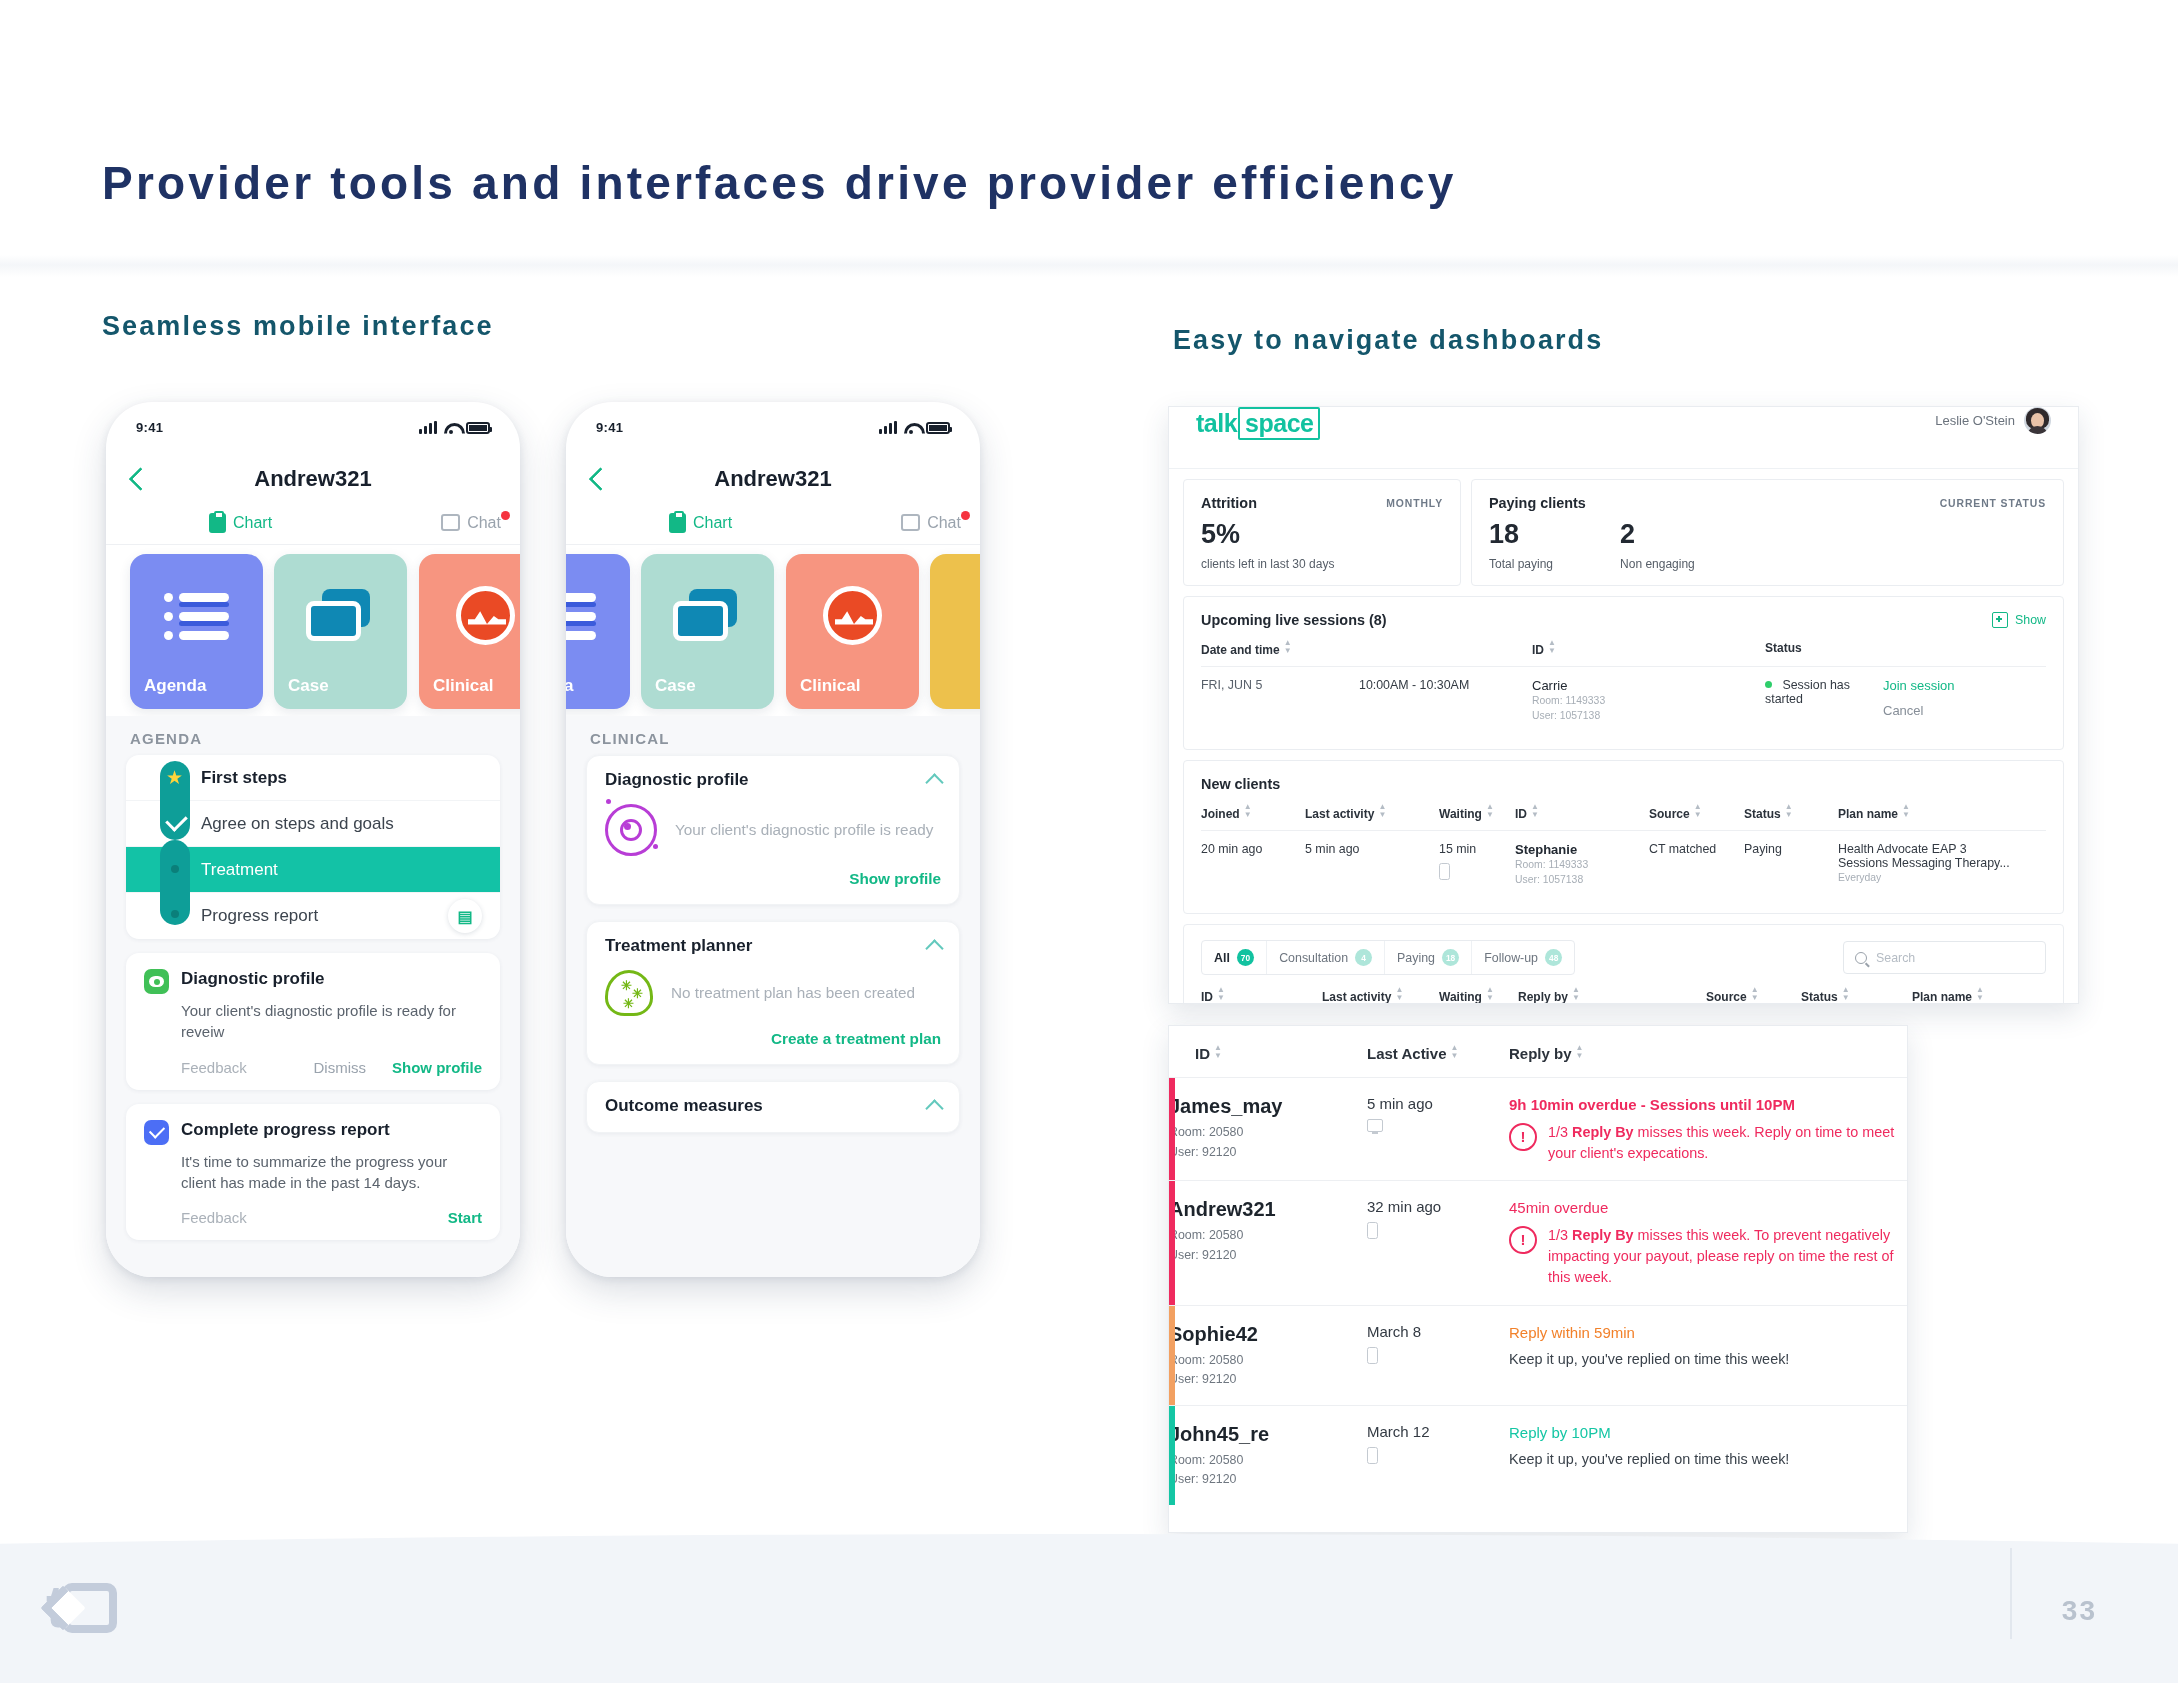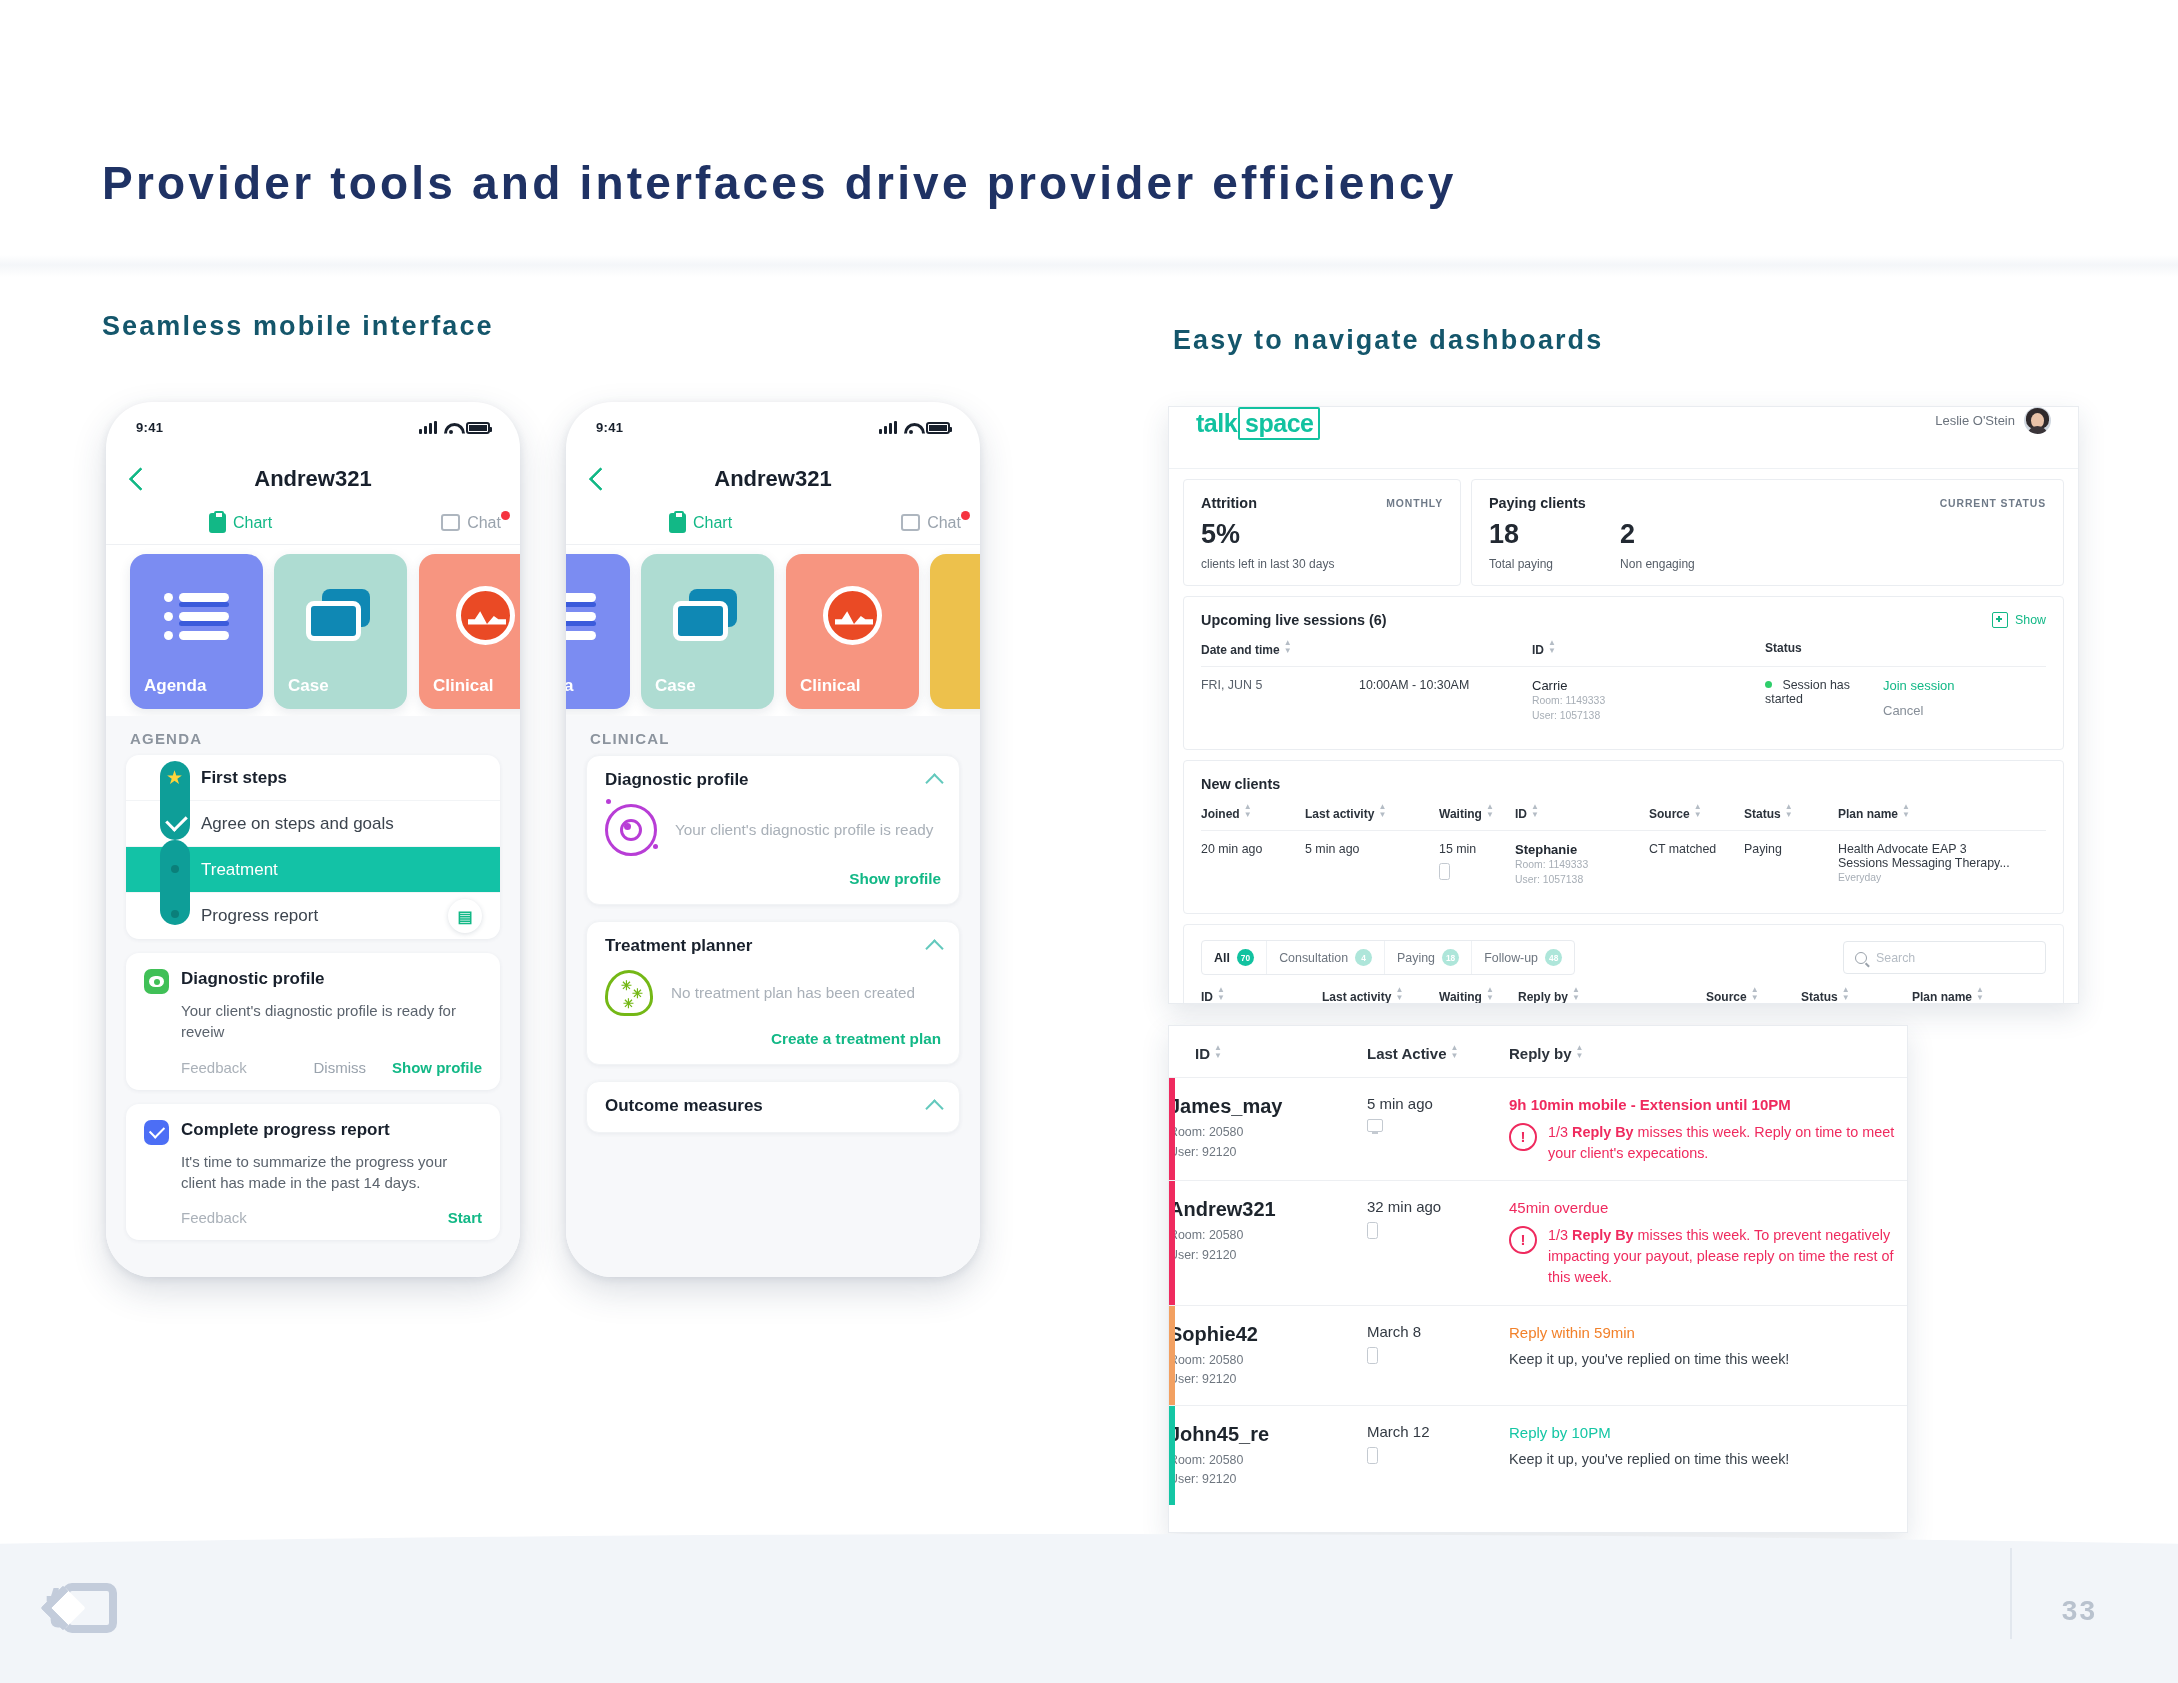--- a/index.html
+++ b/index.html
@@ -615,21 +615,21 @@
             <div class="kpi-col">
               <div class="kpi-v">2</div>
               <div class="kpi-s">Non engaging</div>
             </div>
           </div>
         </div>
       </div>
 
       <div class="panel panel-sec">
         <div class="sec-h">
-          <span class="sec-t">Upcoming live sessions (6)</span>
+          <span class="sec-t">Upcoming live sessions (8)</span>
           <span class="show-lnk">
             <span class="plusbox"></span>
             <span>Show</span>
           </span>
         </div>
         <table class="dt">
           <tbody>
               <tr>
             <th style="width:158px"><span>Date and time</span><span class="sortic"><b>▲</b><b>▼</b></span></th>
             <th style="width:173px"></th>
@@ -751,21 +751,21 @@
       <div class="c1 rowpad">
         <div class="lname">James_may</div>
         <div class="lsub">Room: 20580</div>
         <div class="lsub" style="margin-top:1px">User: 92120</div>
       </div>
       <div class="c2 rowpad">
         <div class="ltime">5 min ago</div>
         <div class="dev-mon"></div>
       </div>
       <div class="c3 rowpad">
-        <div class="lstat" style="color:#ef2a5e">9h 10min mobile - Extension until 10PM</div>
+        <div class="lstat" style="color:#ef2a5e">9h 10min overdue - Sessions until 10PM</div>
         <div class="warnrow">
           <span class="warn">!</span>
           <span class="lmsg" style="color:#ef2a5e;margin-top:0"><span>1/3 </span><b>Reply By</b><span> misses this week. Reply on time to meet your client's expecations.</span></span>
         </div>
       </div>
     </div>
 
     <div class="lrow">
       <span class="accent" style="background:#ef2a5e"></span>
       <div class="c1 rowpad">

